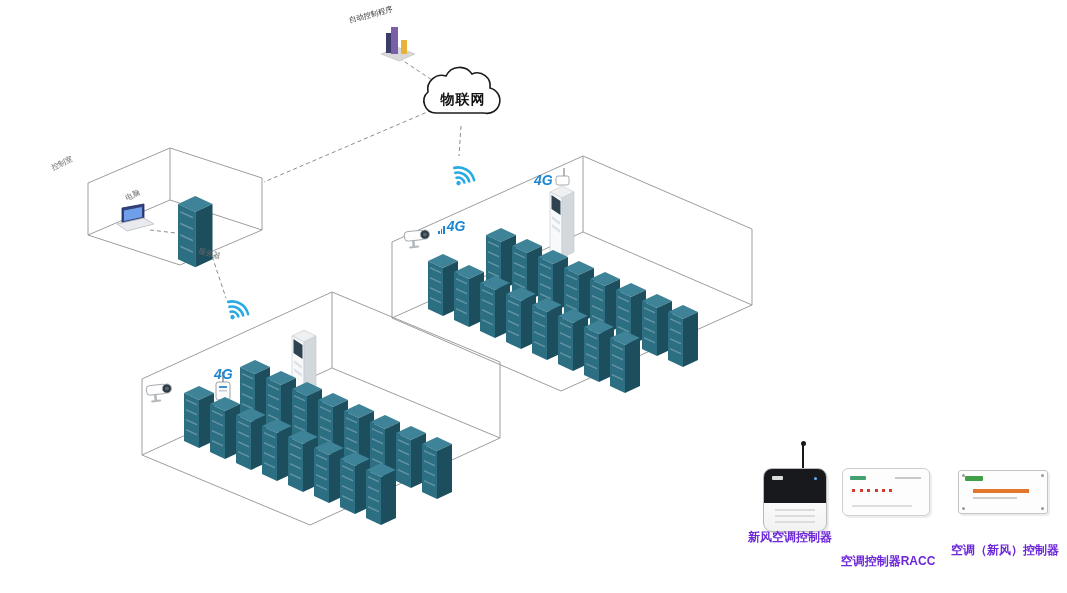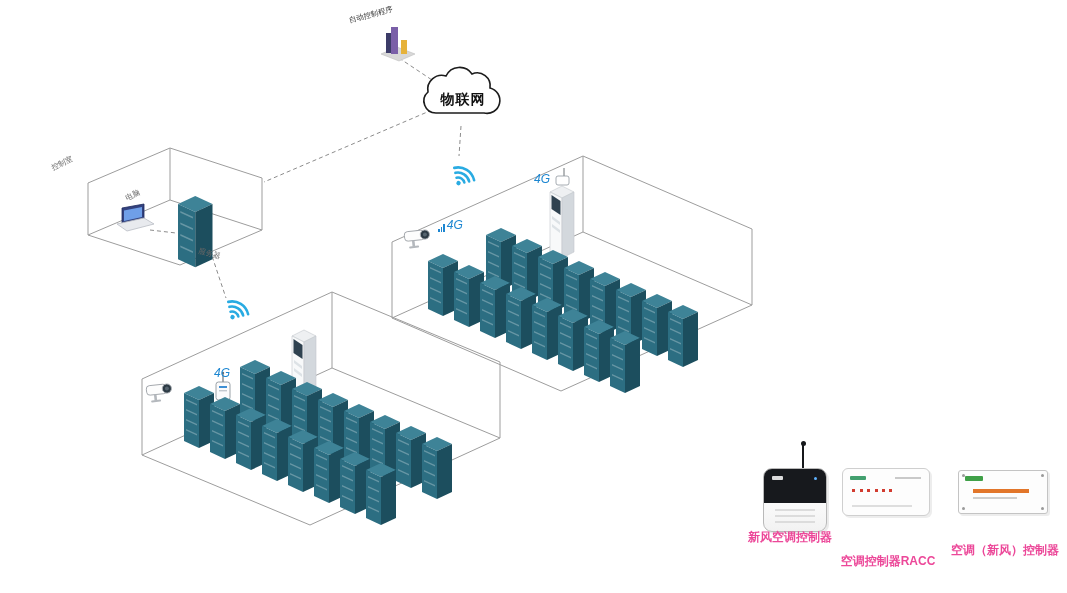--- a/index.html
+++ b/index.html
@@ -1,25 +1,25 @@
 <!DOCTYPE html>
 <html><head>
 <meta charset="utf-8">
 <style>
   html,body{margin:0;padding:0;background:#ffffff;font-family:"Liberation Sans","DejaVu Sans",sans-serif;}
   #stage{position:relative;width:1067px;height:593px;background:#ffffff;overflow:hidden;}
   #scene{position:absolute;left:0;top:0;}
   .abs{position:absolute;}
   .tinylabel{font-size:7.5px;color:#666;white-space:nowrap;transform-origin:left top;}
   .cloud-label{width:52px;text-align:center;font-size:14px;font-weight:700;color:#111;letter-spacing:1px;}
-  .g4{display:flex;align-items:flex-end;gap:2px;color:#1c86d1;font-weight:400;font-style:italic;font-size:12px;white-space:nowrap;}
+  .g4{display:flex;align-items:flex-end;gap:2px;color:#1c86d1;font-weight:700;font-style:italic;font-size:14px;white-space:nowrap;}
   .bars{display:inline-flex;align-items:flex-end;gap:1px;height:8px;}
   .bars i{display:block;width:1.6px;background:#1c86d1;}
   .bars i:nth-child(1){height:3px;}.bars i:nth-child(2){height:5.5px;}.bars i:nth-child(3){height:8px;}
-  .prod-label{font-size:12px;font-weight:700;color:#ec4899;text-align:center;white-space:nowrap;}
+  .prod-label{font-size:12px;font-weight:700;color:#6d28d9;text-align:center;white-space:nowrap;}
   
   .p1{width:76px;height:88px;}
   .p1 .ant{position:absolute;left:46px;top:0;width:2px;height:26px;background:#16181b;}
   .p1 .ant::after{content:"";position:absolute;left:-1.5px;top:-3px;width:5px;height:5px;border-radius:50%;background:#16181b;}
   .p1 .body{position:absolute;left:7px;top:24px;width:62px;height:62px;border-radius:9px;border:1px solid #b9b9b9;
     background:linear-gradient(180deg,#17191d 0%,#17191d 55%,#fafafa 55%,#f2f2f2 100%);box-shadow:2px 2px 0 rgba(0,0,0,0.08);}
   .p1 .scr{position:absolute;left:8px;top:7px;width:11px;height:4px;border-radius:1px;background:rgba(255,255,255,0.85);}
   .p1 .led{position:absolute;right:9px;top:8px;width:3px;height:3px;border-radius:50%;background:#5fb2ff;}
   .p1 .vent{position:absolute;left:11px;width:40px;height:2px;background:#dcdcdc;}
   

